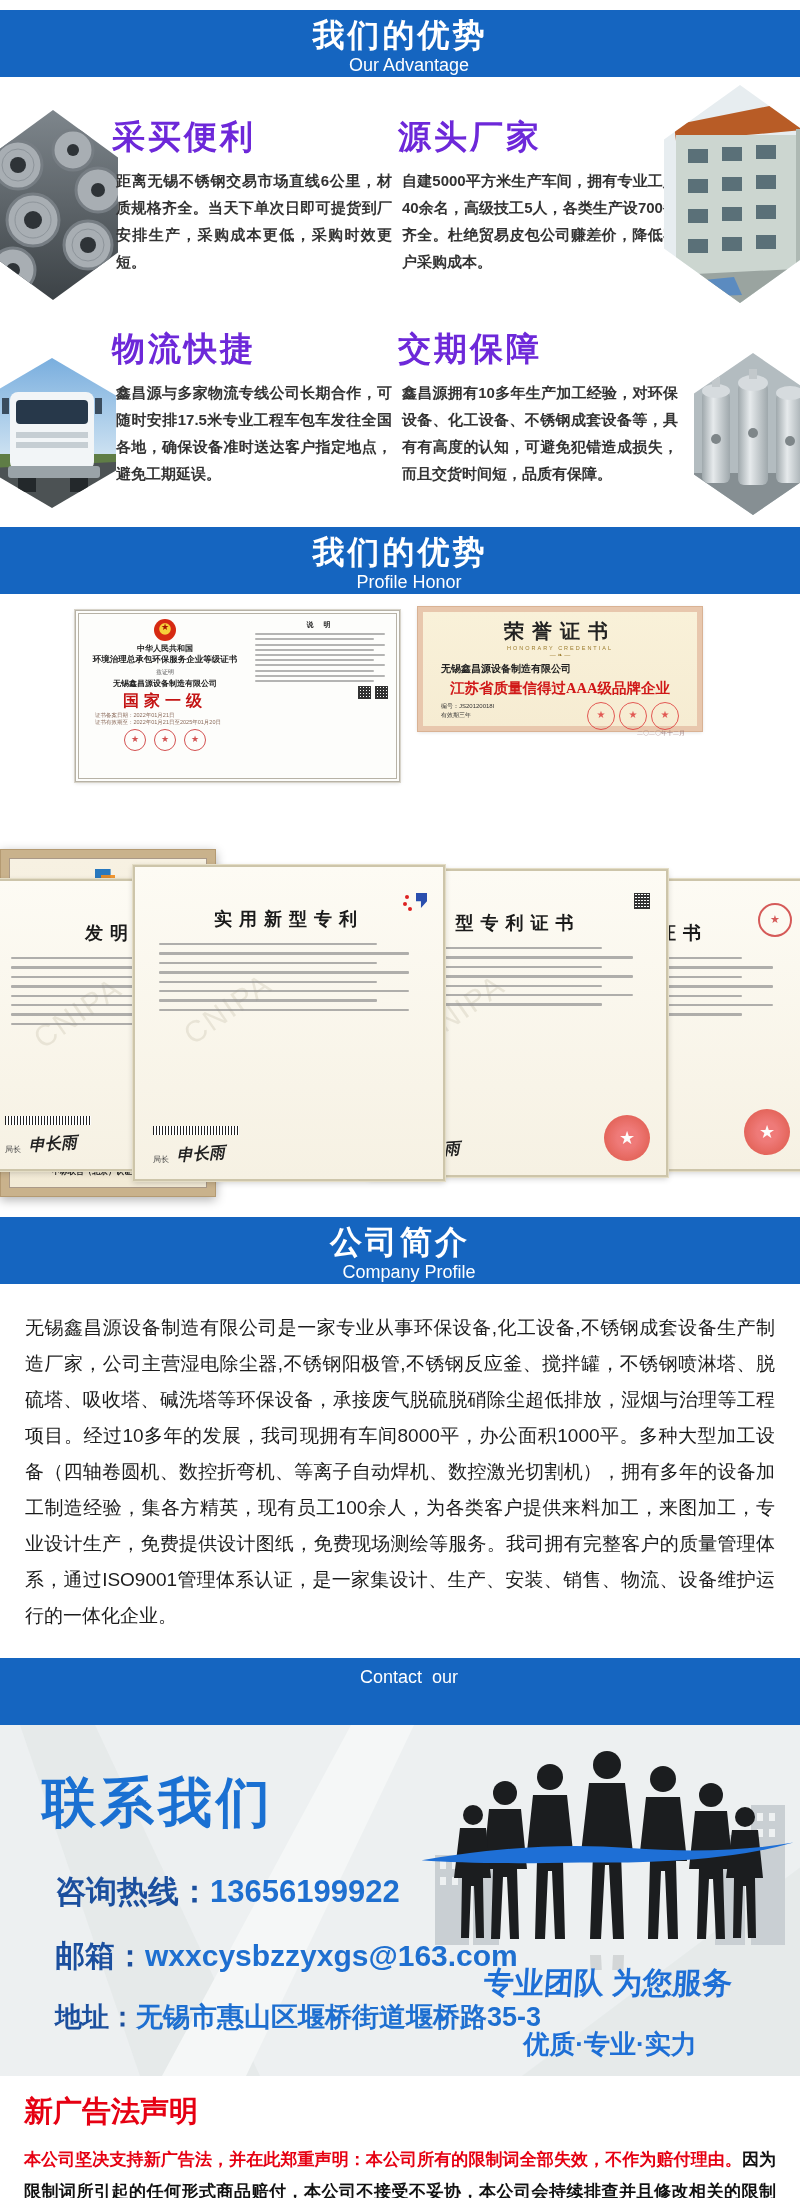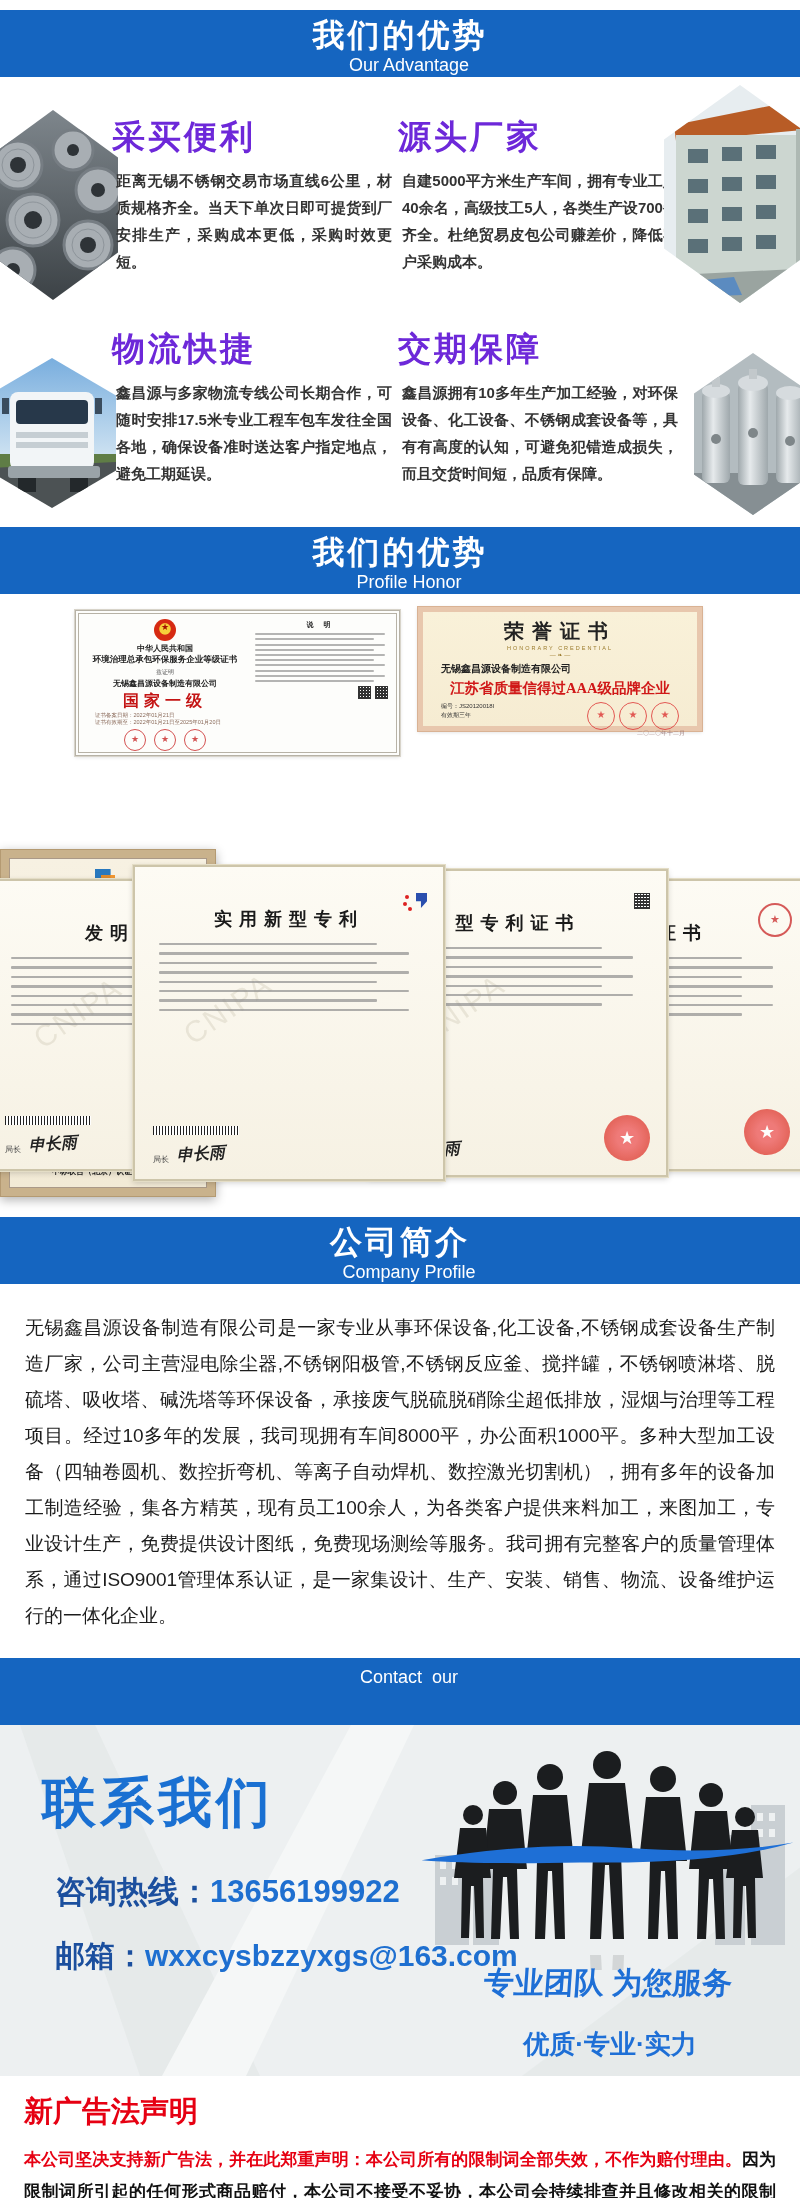--- a/index.html
+++ b/index.html
@@ -21,21 +21,21 @@
   #hex-factory{right:-16px;top:8px;width:152px;height:218px;}
   #hex-truck{left:-12px;top:281px;width:128px;height:150px;}
   #hex-tanks{right:-12px;top:276px;width:118px;height:162px;}
   #t1{left:112px;top:38px;}  #x1{left:116px;top:90px;}
   #t2{left:398px;top:38px;}  #x2{left:402px;top:90px;}
   #t3{left:112px;top:250px;} #x3{left:116px;top:302px;}
   #t4{left:398px;top:250px;} #x4{left:402px;top:302px;}
 
   
   .certs1{position:relative;width:800px;height:176px;}
-  .cert-grade{position:absolute;left:75px;top:16px;width:325px;height:146px;background:#fdfdfb;border:4px double #b7b2a6;outline:1px solid #d8d4ca;box-sizing:border-box;box-shadow:0 1px 4px rgba(0,0,0,.15);display:flex;}
+  .cert-grade{position:absolute;left:75px;top:16px;width:325px;height:172px;background:#fdfdfb;border:4px double #b7b2a6;outline:1px solid #d8d4ca;box-sizing:border-box;box-shadow:0 1px 4px rgba(0,0,0,.15);display:flex;}
   .cg-left{width:56%;text-align:center;padding-top:5px;}
   .emblem{width:22px;height:22px;margin:0 auto;border-radius:50%;background:radial-gradient(circle at 50% 45%,#f6cf3a 0 32%,#d62a12 38% 100%);position:relative;}
   .emblem::after{content:"★";position:absolute;left:0;right:0;top:3px;font-size:9px;color:#a31000;}
   .cg-country{font-size:8px;font-weight:bold;margin-top:2px;}
   .cg-title{font-size:8.5px;font-weight:bold;}
   .cg-prove{font-size:6px;color:#555;margin-top:2px;}
   .cg-company{font-size:8px;font-weight:bold;margin-top:1px;}
   .cg-grade{font-size:16px;font-weight:bold;color:#c41414;letter-spacing:5px;margin-top:2px;font-family:"Liberation Serif","DejaVu Serif",serif;}
   .cg-date{font-size:5.5px;color:#8a6a5a;text-align:left;margin-left:16px;line-height:7px;}
   .stamps{display:flex;justify-content:center;gap:8px;margin-top:3px;}
@@ -454,20 +454,23 @@
   <div class="bg-tri c"></div>
 
   <div class="contact-heading">联系我们</div>
 
   <div class="c-line" id="c-phone">
     <span class="lab">咨询热线：</span><span class="val">13656199922</span>
   </div>
   <div class="c-line" id="c-mail">
     <span class="lab">邮箱：</span><span class="val">wxxcysbzzyxgs@163.com</span>
   </div>
+  <div class="c-line" id="c-addr">
+    <span class="lab">地址：</span><span class="val">无锡市惠山区堰桥街道堰桥路35-3</span>
+  </div>
 
   <div class="team">
     <svg viewBox="0 0 385 235" preserveAspectRatio="none">
       <g fill="#c9cfd3">
         <rect x="20" y="120" width="34" height="90"></rect>
           <rect x="58" y="95" width="26" height="115"></rect>
         <rect x="300" y="100" width="30" height="110"></rect>
           <rect x="336" y="70" width="34" height="140"></rect>
       </g>
       <g fill="#eef1f2">

